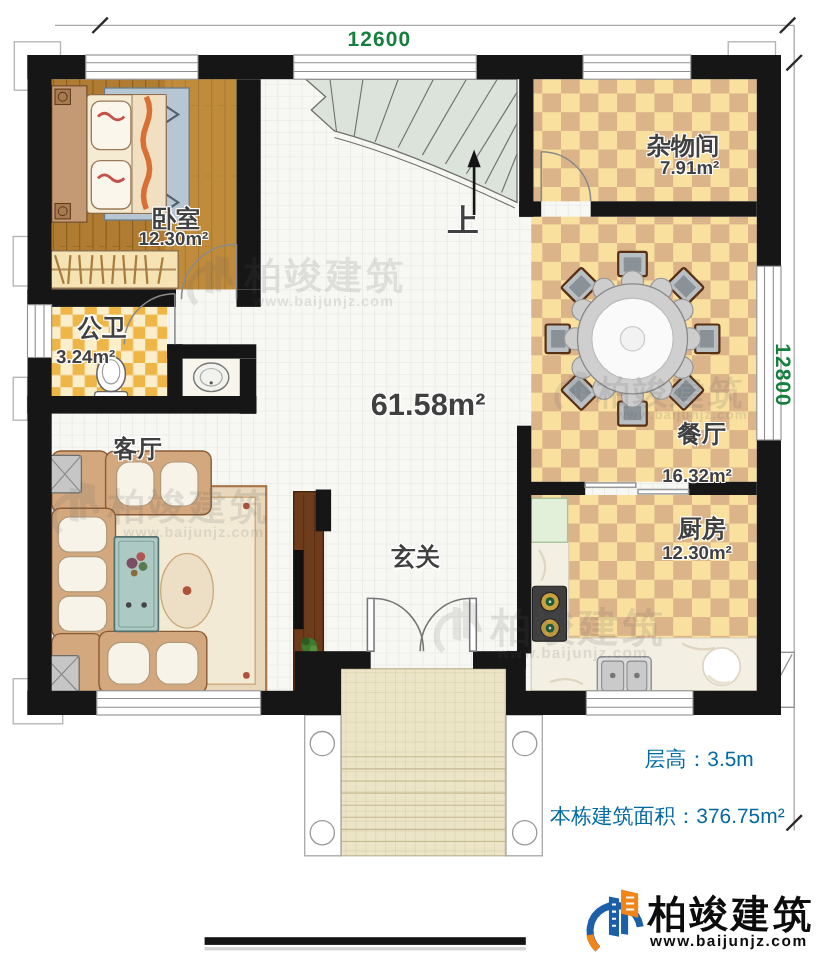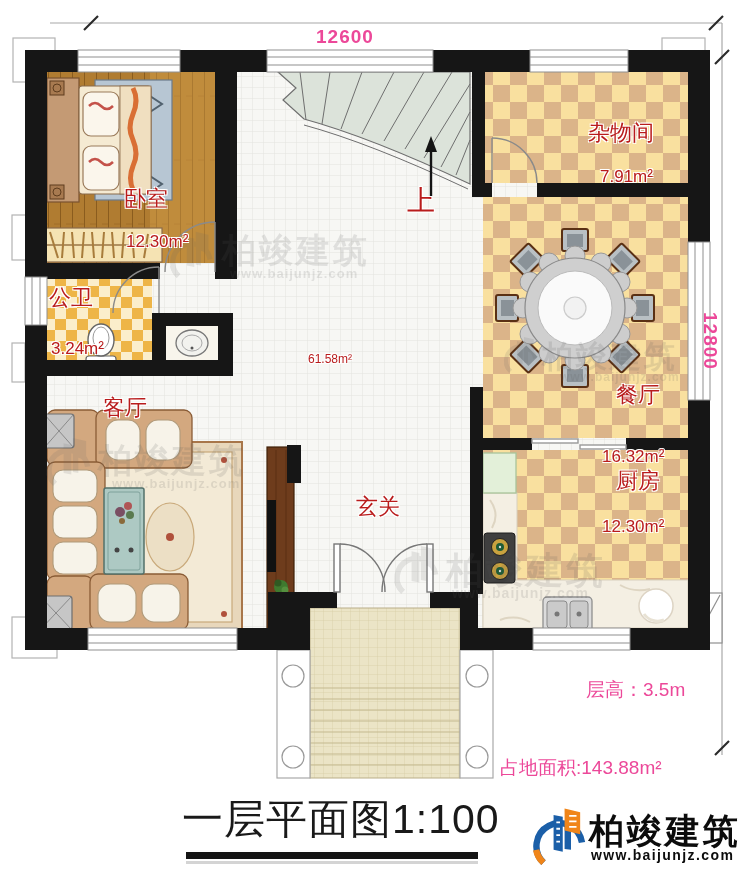--- a/index.html
+++ b/index.html
@@ -1,27 +1,27 @@
 <!DOCTYPE html>
 <html><head>
 <meta charset="utf-8">
 <style>
   html,body{margin:0;padding:0;background:#fff;}
   #stage{position:relative;width:750px;height:881px;background:#ffffff;overflow:hidden;
          font-family:"Liberation Sans","DejaVu Sans",sans-serif;color:#111;}
   #plan-svg{position:absolute;left:0;top:0;}
-  .lbl{position:absolute;white-space:nowrap;font-weight:normal;color:#b91c1c;
+  .lbl{position:absolute;white-space:nowrap;font-weight:bold;color:#404040;
        text-shadow:-1px -1px 0 #fff,1px -1px 0 #fff,-1px 1px 0 #fff,1px 1px 0 #fff;}
   .room-name{font-size:22px;}
-  .room-area{font-size:17px;margin-top:24px;}
-  .hall-area{font-size:12px;}
-  .dim{font-size:19px;font-weight:bold;color:#ec4899;text-shadow:none;letter-spacing:1px;}
+  .room-area{font-size:17px;}
+  .hall-area{font-size:28px;margin-left:29px;}
+  .dim{font-size:19px;font-weight:bold;color:#15803d;text-shadow:none;letter-spacing:1px;}
   .v-label{writing-mode:vertical-rl;}
   .up-label{font-size:28px;}
-  .stat-line{position:absolute;font-size:19px;font-weight:500;color:#ec4899;white-space:nowrap;}
+  .stat-line{position:absolute;font-size:19px;font-weight:500;color:#0369a1;white-space:nowrap;}
   .plan-title{position:absolute;left:182px;top:792px;font-size:41px;font-weight:500;
               letter-spacing:1px;color:#191919;white-space:nowrap;}
   .title-rule{position:absolute;left:186px;top:852px;width:292px;height:7px;background:#141414;}
   .title-rule2{position:absolute;left:186px;top:861px;width:292px;height:3px;background:#d4d4d4;}
   .brand-name{position:absolute;left:589px;top:808px;font-size:35px;font-weight:bold;
               letter-spacing:3px;color:#0c0c0c;white-space:nowrap;}
   .brand-site{position:absolute;left:591px;top:847px;font-size:14px;font-weight:bold;
               letter-spacing:1.4px;color:#0c0c0c;white-space:nowrap;}
   .brand-icon{position:absolute;left:532px;top:804px;}
   .wm{opacity:0.14;}
@@ -438,39 +438,38 @@
   <svg class="wm-icon" style="left:392px;top:542px" width="50" height="56">
         <use href="#bj-mono"></use>
       </svg>
   <span class="wm-name" style="left:446px;top:546px;font-size:37px;letter-spacing:3px">柏竣建筑</span>
   <span class="wm-site" style="left:452px;top:585px;font-size:14px">www.baijunjz.com</span>
 </div>
 
 <span class="lbl dim" style="left:316px;top:26px">12600</span>
 <span class="lbl dim v-label" style="left:699px;top:312px">12800</span>
 
-<span class="lbl room-name" style="left:124px;top:184px">卧室</span>
+<span class="lbl room-name" style="left:138px;top:184px">卧室</span>
 <span class="lbl room-area" style="left:126px;top:208px">12.30m²</span>
-<span class="lbl room-name" style="left:49px;top:283px">公卫</span>
+<span class="lbl room-name" style="left:71px;top:283px">公卫</span>
 <span class="lbl room-area" style="left:51px;top:315px">3.24m²</span>
 <span class="lbl room-name" style="left:103px;top:393px">客厅</span>
 <span class="lbl room-name" style="left:588px;top:118px">杂物间</span>
 <span class="lbl room-area" style="left:600px;top:143px">7.91m²</span>
 <span class="lbl room-name" style="left:616px;top:380px">餐厅</span>
 <span class="lbl room-area" style="left:602px;top:423px">16.32m²</span>
 <span class="lbl room-name" style="left:616px;top:466px">厨房</span>
 <span class="lbl room-area" style="left:602px;top:493px">12.30m²</span>
 <span class="lbl room-name" style="left:356px;top:492px">玄关</span>
 <span class="lbl hall-area" style="left:308px;top:352px">61.58m²</span>
 <span class="lbl up-label" style="left:407px;top:182px">上</span>
 
 <span class="stat-line" style="left:586px;top:677px">层高：3.5m</span>
-<span class="stat-line" style="left:500px;top:755px">占地面积:143.88m²</span>
-
-<div class="plan-title">一层平面图1:100</div>
+<span class="stat-line" style="left:500px;top:729px">本栋建筑面积：376.75m²</span>
+
 <div class="title-rule"></div>
 <div class="title-rule2"></div>
 
 <svg class="brand-icon" width="56" height="66" viewBox="0 0 60 72">
       <use href="#bj-color"></use>
     </svg>
 <div class="brand-name">柏竣建筑</div>
 <div class="brand-site">www.baijunjz.com</div>
 
 </div>

